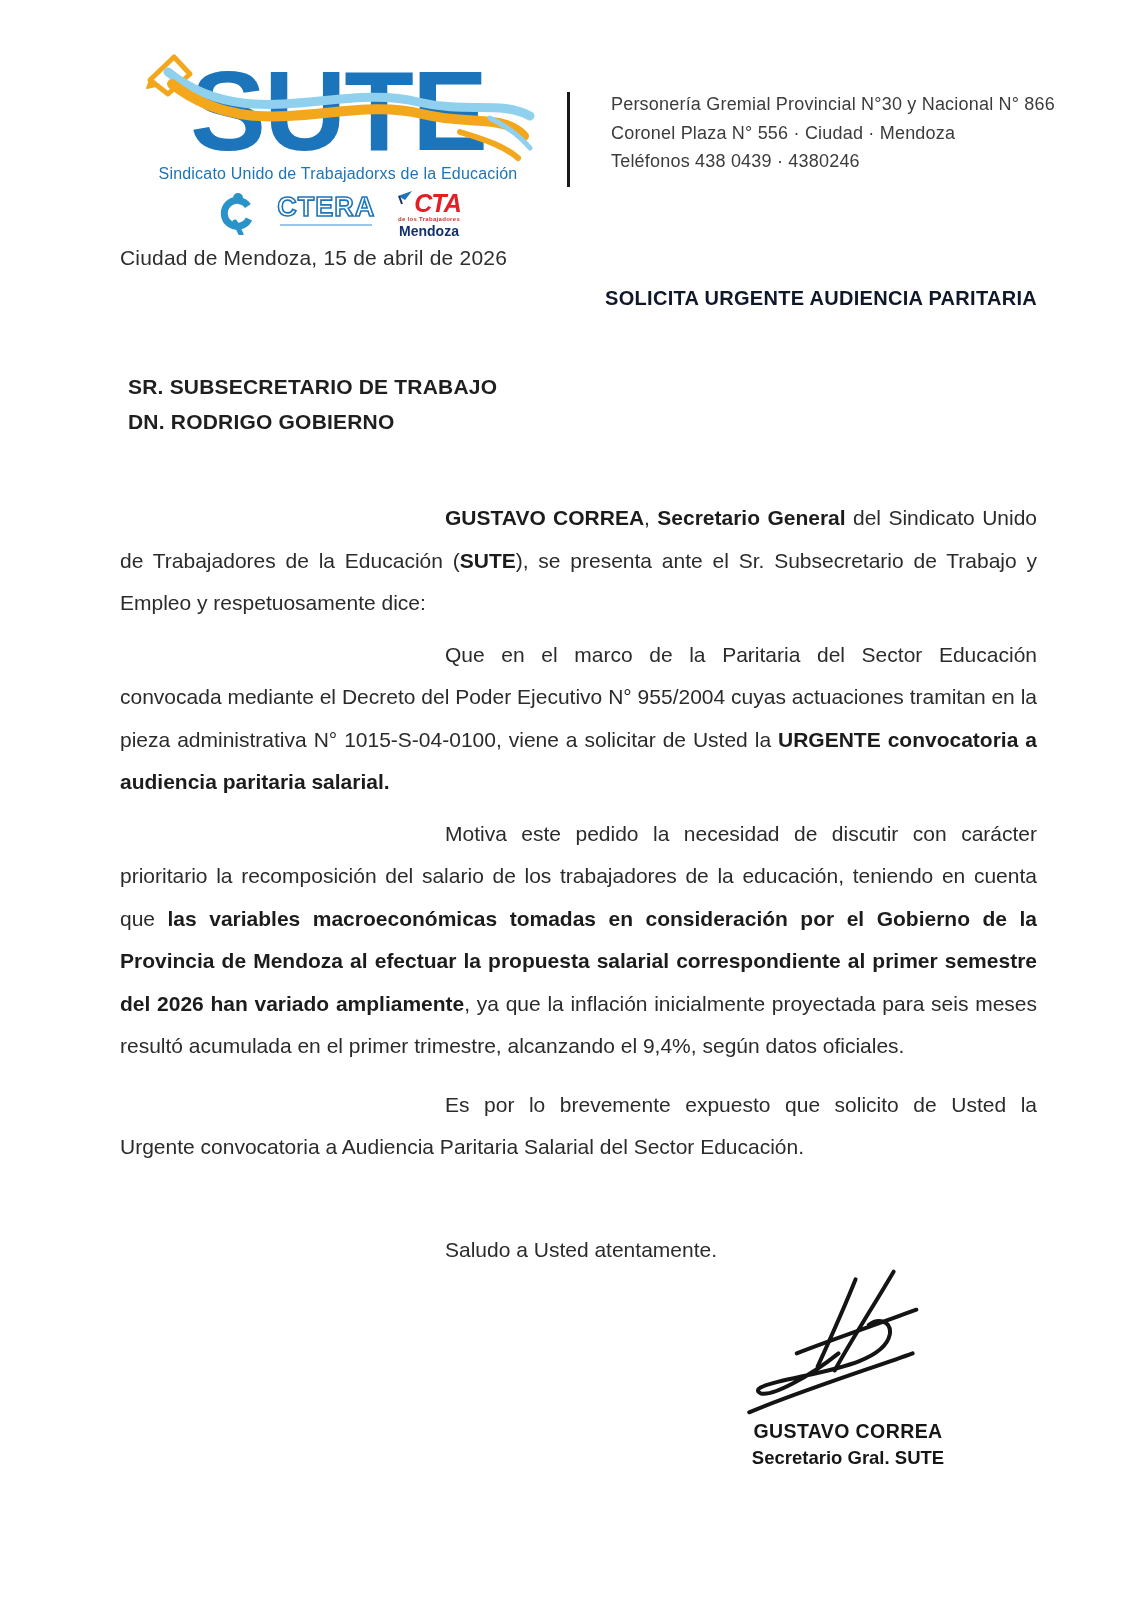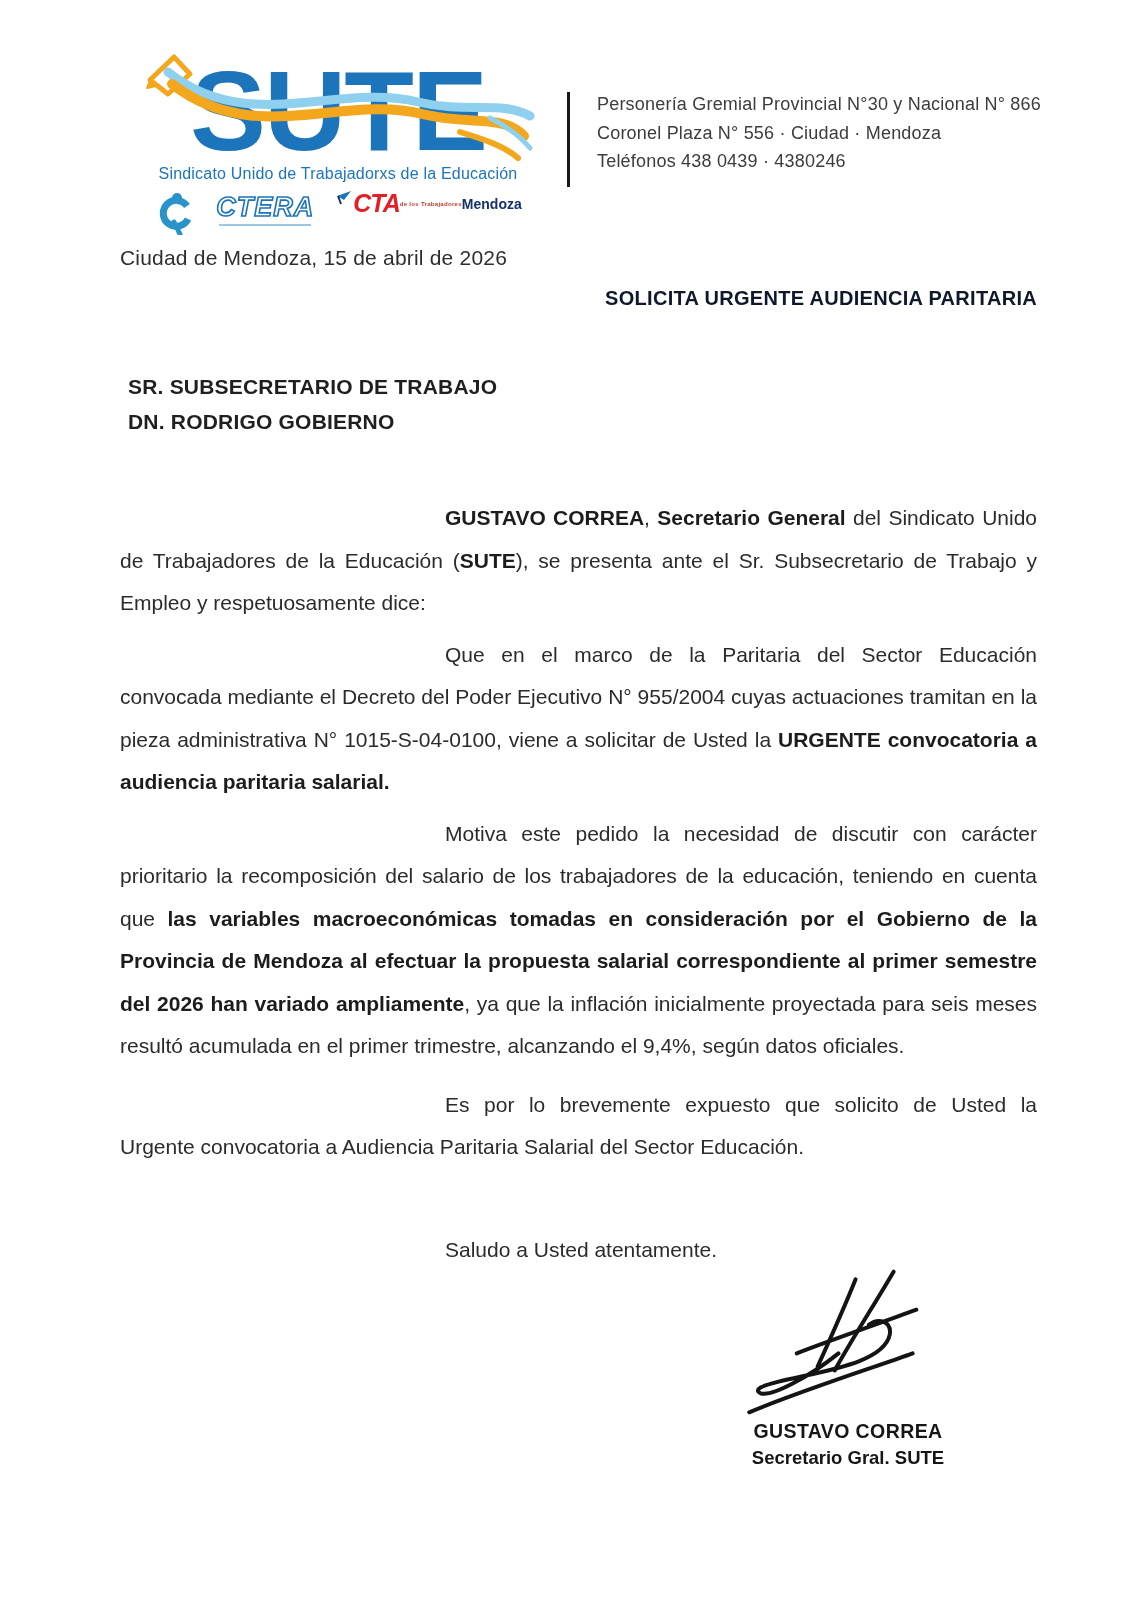--- a/index.html
+++ b/index.html
@@ -19,36 +19,36 @@
   .tagline{
     font-size:16px;color:#1c74bb;text-align:center;
     margin-top:1px;letter-spacing:.2px;white-space:nowrap;
   }
   .partners{
     display:flex;justify-content:center;align-items:flex-start;
     gap:22px;margin-top:8px;height:44px;
   }
   .ctera-wrap{display:flex;flex-direction:column;align-items:center;margin-top:2px;}
   .ctera-text{
-    font-size:27px;font-weight:700;font-style:italic;
+    font-size:27px;font-weight:700;
     color:#ffffff;-webkit-text-stroke:1.6px #1c74bb;
     letter-spacing:1px;line-height:28px;
   }
   .ctera-line{width:92px;height:2px;background:#9cc6e8;margin-top:3px;}
-  .cta-wrap{display:flex;flex-direction:row;align-items:center;line-height:1;}
+  .cta-wrap{display:flex;flex-direction:column;align-items:center;line-height:1;}
   .cta-top{display:flex;align-items:flex-start;gap:1px;}
   .cta-text{
     font-size:25px;font-weight:700;font-style:italic;
     color:#e21f26;letter-spacing:-1px;line-height:24px;
   }
   .cta-sub{font-size:6px;color:#c0392b;font-weight:700;margin-top:1px;letter-spacing:.3px;}
   .cta-region{font-size:14px;color:#14316e;font-weight:700;margin-top:2px;}
   .divider{left:567px;top:92px;width:3px;height:95px;background:#181818;}
   .contact{
-    left:597px;top:90px;font-size:18px;line-height:28.5px;
+    left:611px;top:90px;font-size:18px;line-height:28.5px;
     color:#3c3c3c;letter-spacing:.2px;white-space:nowrap;
   }
 
   
   .dateline{
     left:120px;top:246px;width:917px;
     font-size:21px;color:#2e2e2e;letter-spacing:.2px;
   }
   .subject{
     left:120px;top:287px;width:917px;text-align:right;

